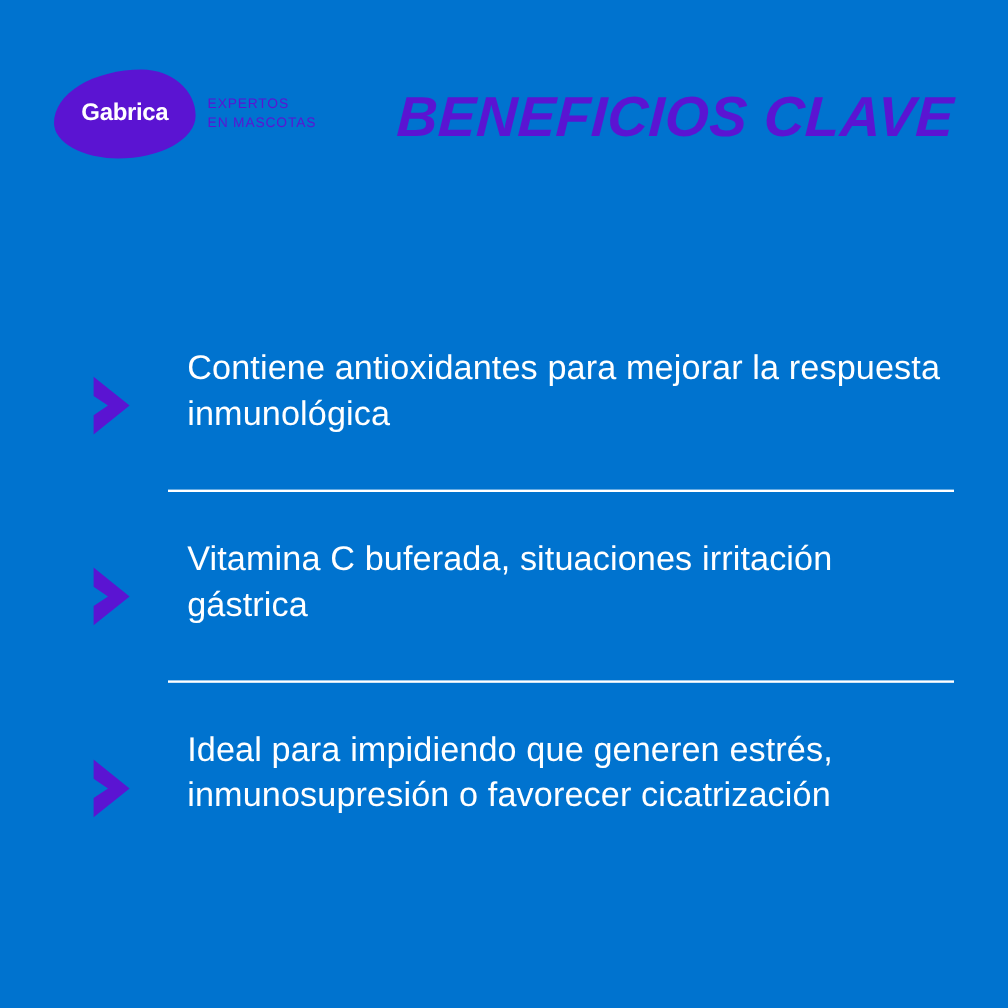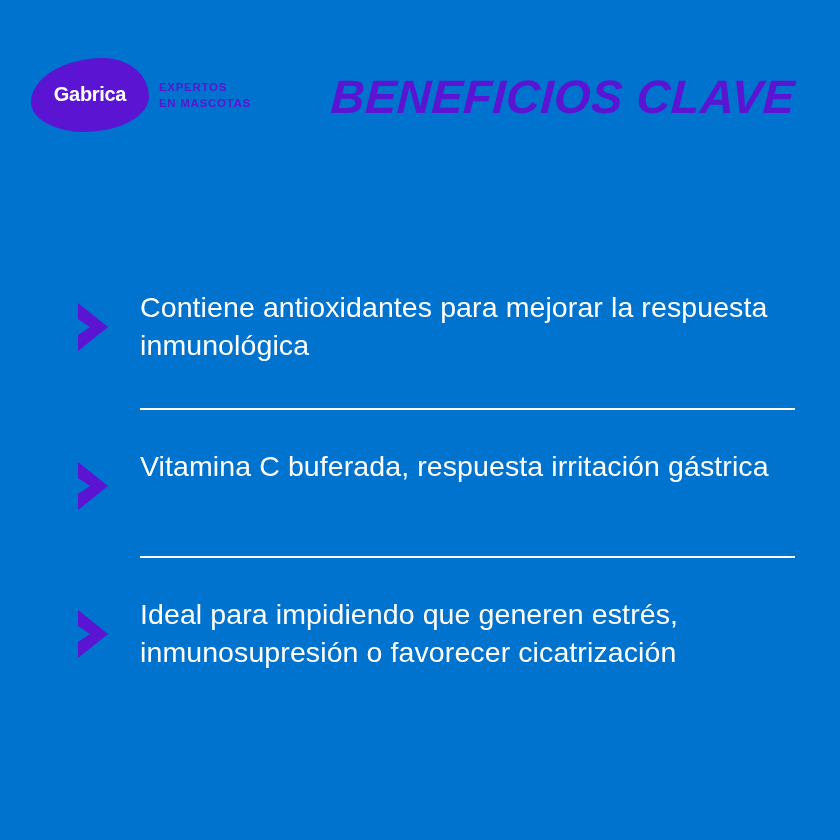--- a/index.html
+++ b/index.html
@@ -11,21 +11,21 @@
   body {
     background: #0073cf;
     font-family: "Liberation Sans", sans-serif;
     position: relative;
   }
 
   
   .header {
     position: absolute;
     top: 56px;
-    left: 31px;
+    left: 45px;
     right: 45px;
     height: 80px;
     display: flex;
     align-items: center;
   }
 
   .logo-wrap {
     position: relative;
     width: 122px;
     height: 76px;
@@ -54,21 +54,21 @@
     font-weight: bold;
     letter-spacing: -0.3px;
     padding-bottom: 2px;
   }
 
   .tagline {
     flex: 0 0 auto;
     margin-left: 6px;
     color: #5b14d2;
     font-size: 11.5px;
-    font-weight: bold;
+    font-weight: normal;
     line-height: 1.35;
     letter-spacing: 0.7px;
     width: 96px;
   }
 
   .main-title {
     flex: 1 1 auto;
     text-align: right;
     color: #5b14d2;
     font-size: 47px;
@@ -83,22 +83,23 @@
   
   .benefits {
     position: absolute;
     top: 245px;
     left: 76px;
     right: 45px;
   }
 
   .benefit-row {
     display: flex;
-    align-items: flex-start;
+    align-items: flex-end;
     padding-bottom: 6px;
+    gap: 16px;
   }
 
   .arrow {
     flex: 0 0 auto;
     width: 34px;
     margin-top: 12px;
     margin-right: 30px;
   }
   .arrow svg { display: block; }
 
@@ -148,21 +149,21 @@
   </div>
 
   <div class="divider"></div>
 
   <div class="benefit-row">
     <div class="arrow">
       <svg width="34" height="52" viewBox="0 0 34 52" aria-hidden="true">
         <path d="M2 2 L32 26 L2 50 L2 34 L14 26 L2 18 Z" fill="#5b14d2"></path>
       </svg>
     </div>
-    <div class="benefit-text">Vitamina C buferada, respuesta irritación gástrica</div>
+    <div class="benefit-text">Vitamina C buferada, situaciones irritación gástrica</div>
   </div>
 
   <div class="divider"></div>
 
   <div class="benefit-row">
     <div class="arrow">
       <svg width="34" height="52" viewBox="0 0 34 52" aria-hidden="true">
         <path d="M2 2 L32 26 L2 50 L2 34 L14 26 L2 18 Z" fill="#5b14d2"></path>
       </svg>
     </div>

